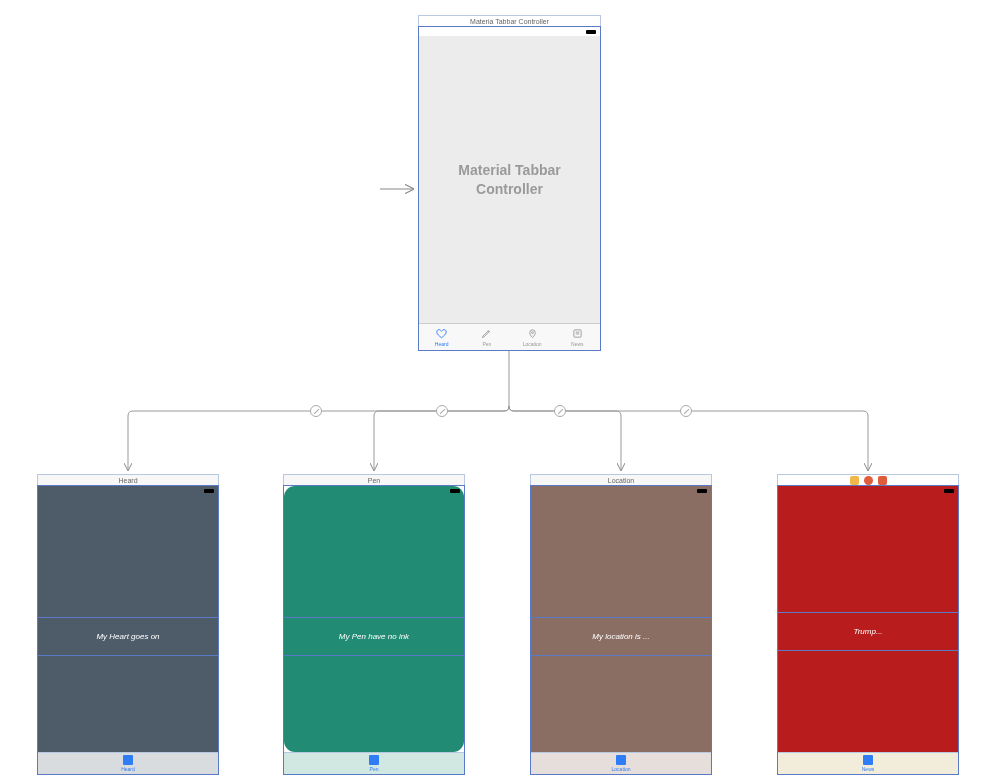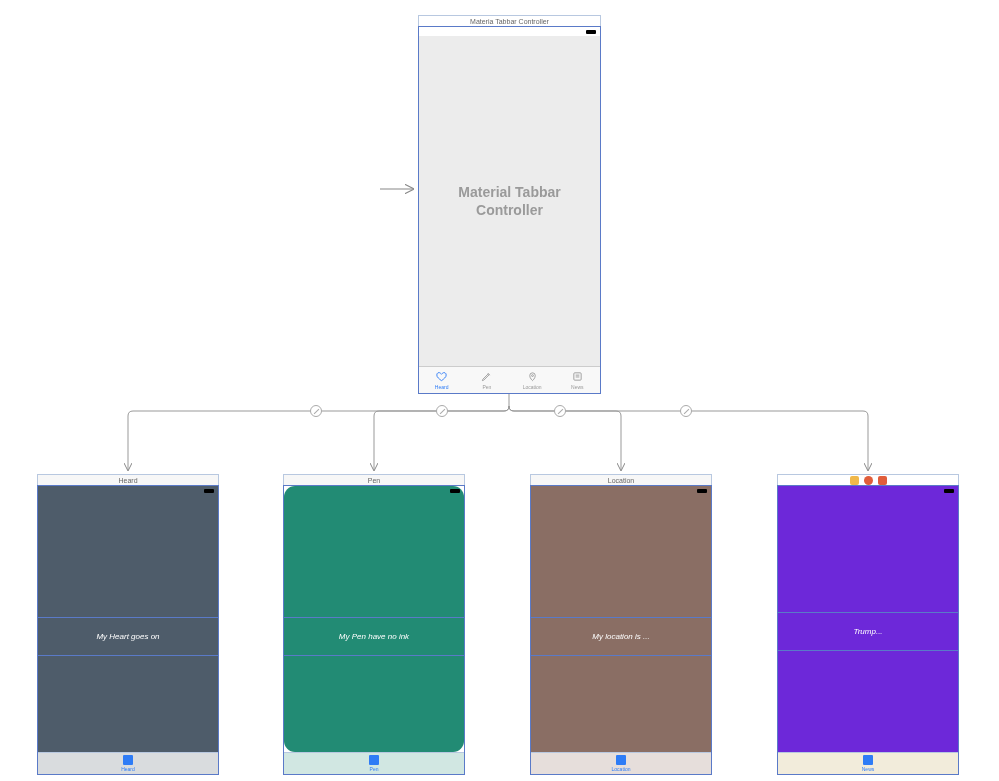--- a/index.html
+++ b/index.html
@@ -16,21 +16,21 @@
   .tab-icon svg{width:11px;height:11px;}
   .child-tabbar{height:22px;border-top:1px solid #b8c8e0;display:flex;align-items:center;justify-content:center;flex-direction:column;gap:1px;}
   .child-tabicon{width:10px;height:10px;background:#2e7cf6;border-radius:1px;}
   .child-tablabel{font-size:5px;color:#2e7cf6;}
   .label-band{position:absolute;left:0;right:0;height:39px;display:flex;align-items:center;justify-content:center;border-top:1px solid #5a7ac8;border-bottom:1px solid #5a7ac8;}
   .label-text{color:#fff;font-size:8px;font-style:italic;}
   .placeholder-text{font-size:14px;font-weight:600;color:#9a9a9a;text-align:center;line-height:1.3;}
 
   
   #master-group{position:absolute;left:418px;top:15px;width:183px;}
-  #master-scene{height:368px;}
+  #master-scene{height:325px;}
   #master-scene .body-area{background:#ececec;}
 
   
   .child-group{position:absolute;top:474px;width:182px;}
   .child-scene{height:290px;}
   #child-heard{left:37px;}
   #child-pen{left:283px;}
   #child-location{left:530px;}
   #child-news{left:777px;}
 
@@ -168,21 +168,21 @@
   </div>
 </div>
 
 <div id="child-news" class="child-group">
   <div class="news-icons">
     <span style="background:#f0b84a;"></span>
     <span style="background:#e05d3b;border-radius:50%;"></span>
     <span style="background:#e05d3b;"></span>
   </div>
   <div class="scene child-scene">
-    <div class="body-area" style="background:#6d28d9;">
+    <div class="body-area" style="background:#b91c1c;">
       <div class="status-bar" style="position:absolute;top:0;left:0;right:0;">
           <div class="battery"></div>
         </div>
       <div class="label-band" style="top:126px;">
         <span class="label-text">Trump...</span>
       </div>
     </div>
     <div class="child-tabbar" style="background:#f2ecdb;">
       <div class="child-tabicon"></div>
       <div class="child-tablabel">News</div>

